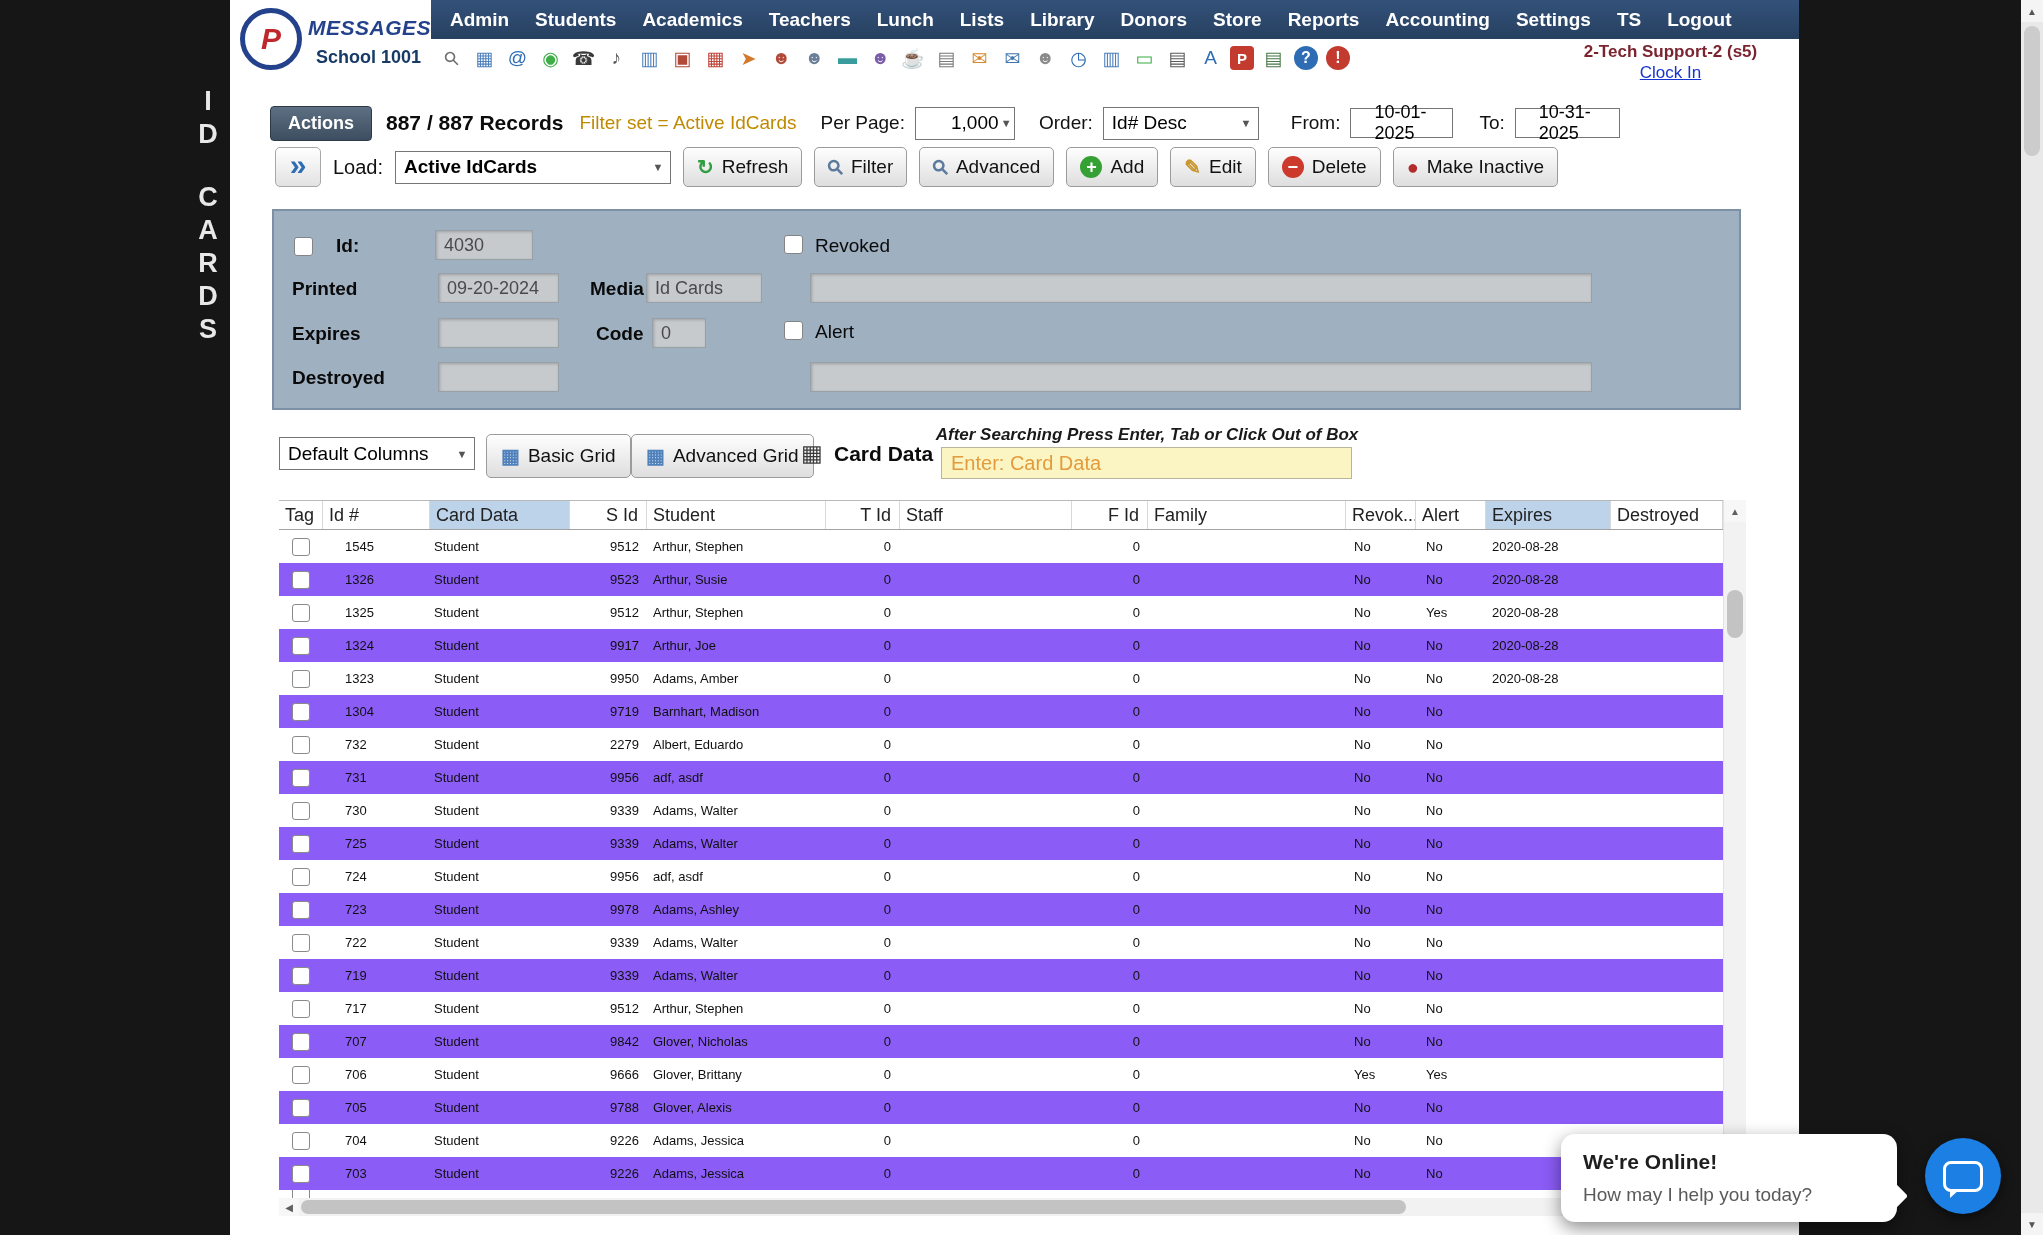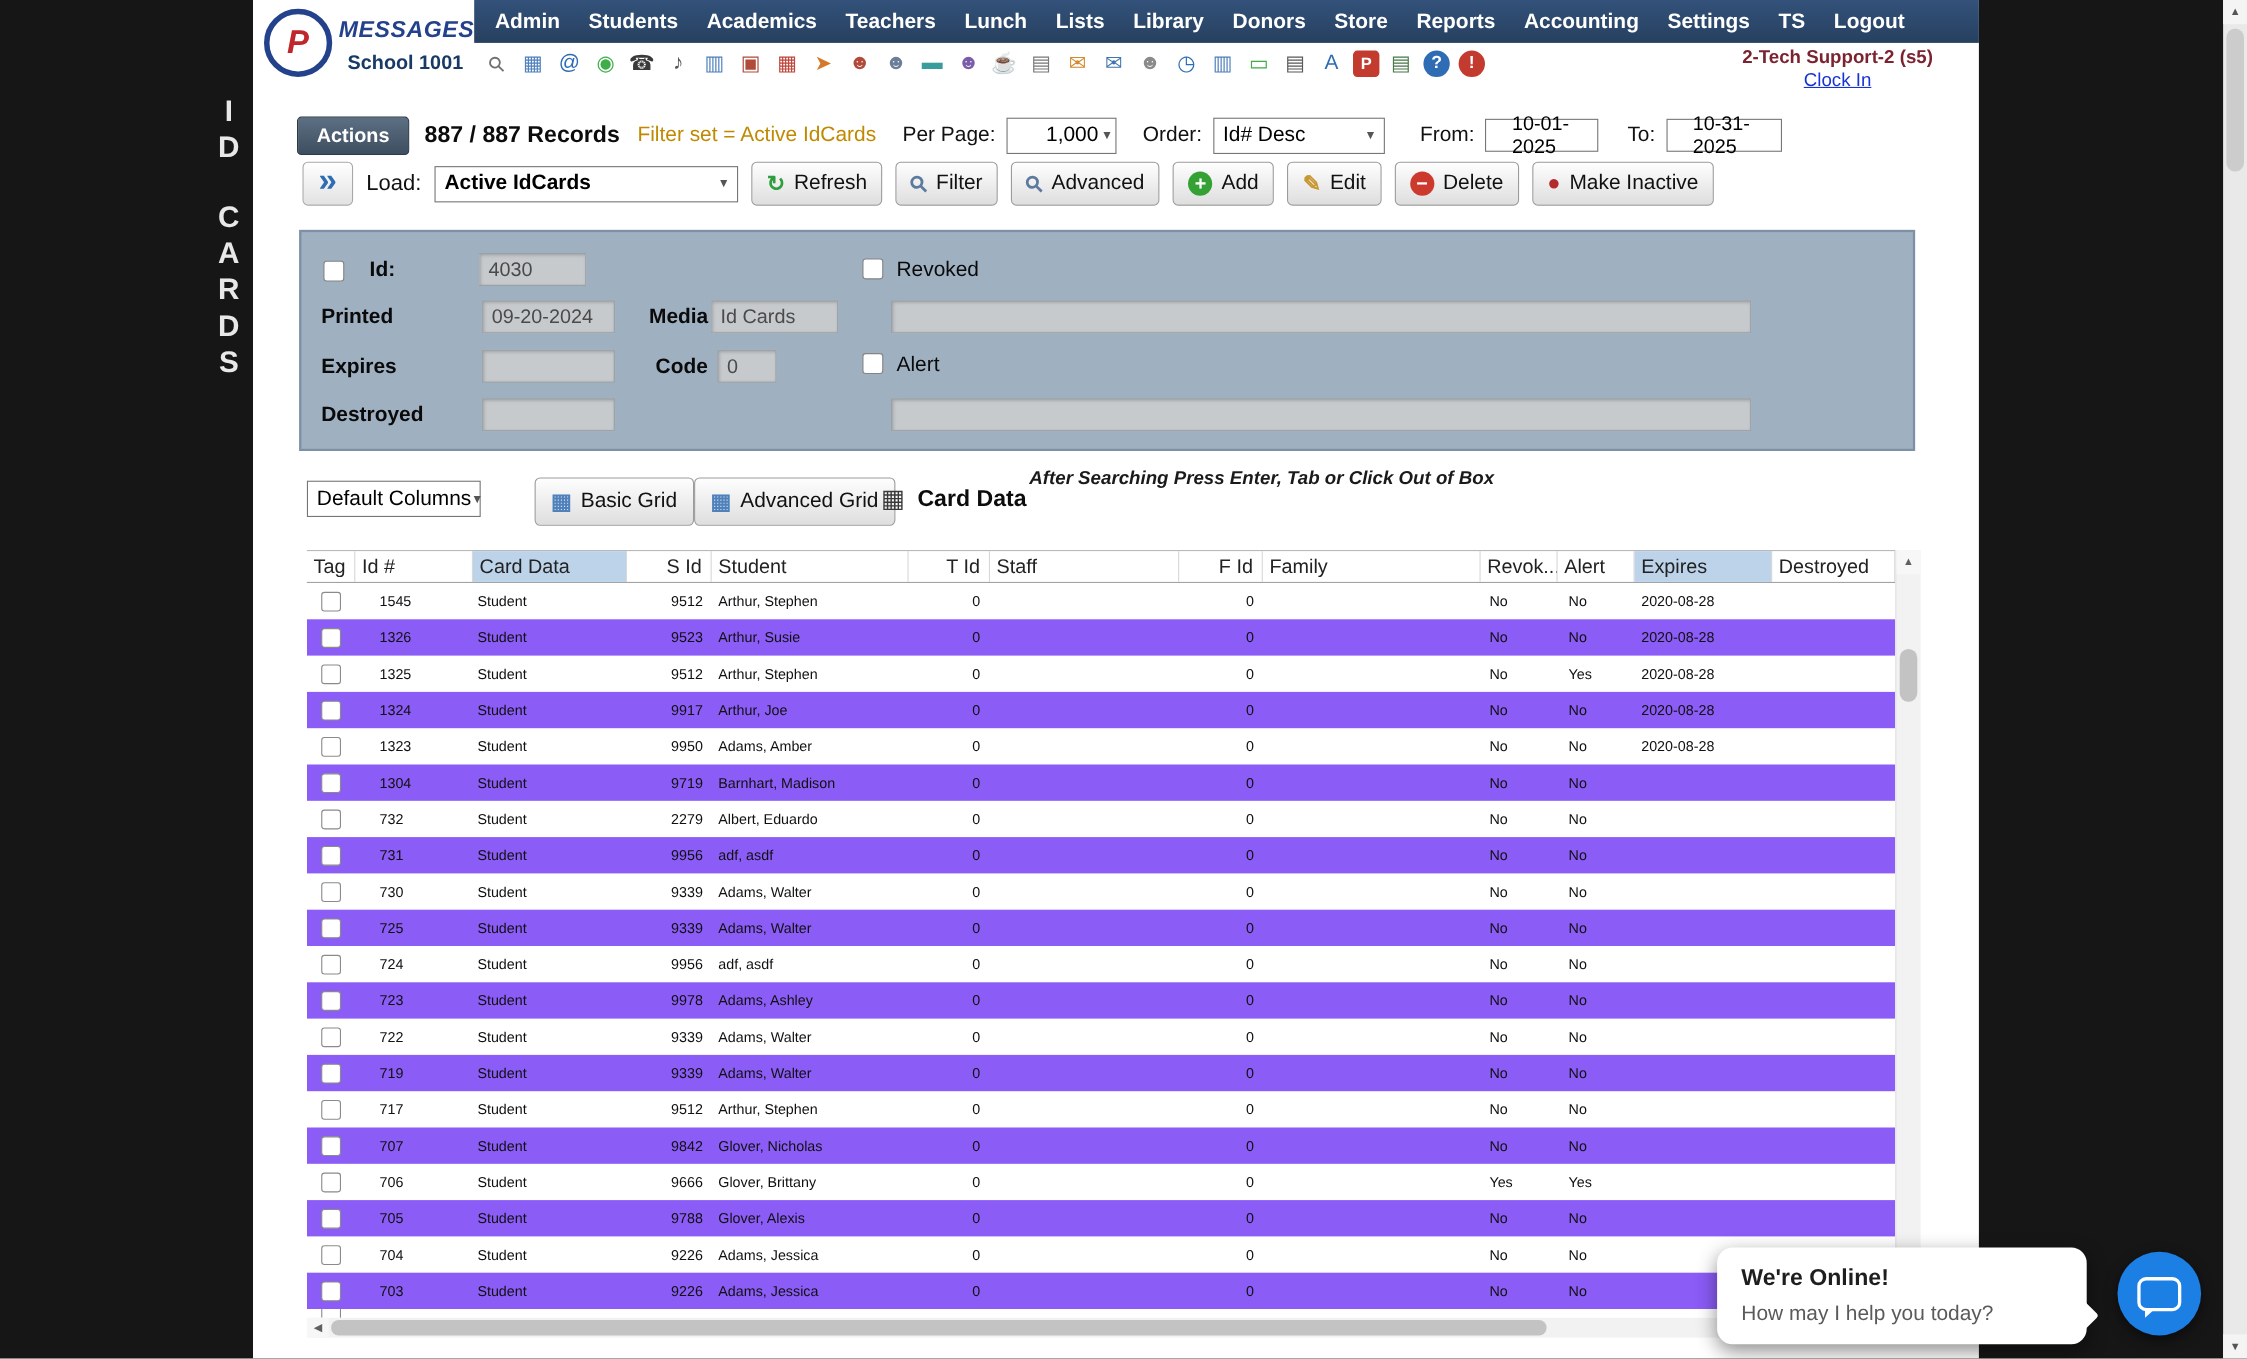--- a/index.html
+++ b/index.html
@@ -33,21 +33,21 @@
 
   
   .recbar{position:absolute;left:40px;top:104px;height:38px;display:flex;align-items:center;gap:10px;}
   .actions-btn{background:linear-gradient(#5d6f82,#3d4e60);border:1px solid #2c3a48;border-radius:4px;color:#fff;font-weight:bold;font-size:18px;padding:6px 17px;cursor:pointer;}
   .rec-count{font-weight:bold;font-size:21px;color:#0c0c0c;margin-left:4px;white-space:nowrap;}
   .filter-set{color:#c08a00;font-size:19px;margin-left:6px;white-space:nowrap;}
   .lbl{font-size:19px;color:#111;white-space:nowrap;}
   .ml14{margin-left:14px;} .ml16{margin-left:16px;} .ml22{margin-left:22px;}
   .fselect{height:33px;border:1px solid #767676;background:#fff;display:flex;align-items:center;box-sizing:border-box;padding-left:8px;font-size:19px;cursor:pointer;white-space:nowrap;}
   .fselect .arr{width:24px;height:100%;display:flex;align-items:center;justify-content:center;color:#555;font-size:11px;margin-left:auto;}
-  .w100{width:100px;padding-left:35px;} .w156{width:156px;} .w248{width:276px;font-weight:bold;} .w187{width:158px;}
+  .w100{width:100px;padding-left:35px;} .w156{width:156px;} .w248{width:276px;font-weight:bold;} .w187{width:196px;}
   .tinput{height:30px;border:1px solid #767676;background:#fff;box-sizing:border-box;display:flex;align-items:center;padding:0 23px;font-size:18px;cursor:text;}
   .w103{width:103px;} .w105{width:105px;}
 
   
   .actionbar{position:absolute;left:45px;top:146px;height:42px;display:flex;align-items:center;gap:12px;}
   .load-btn{width:46px;height:40px;border:1px solid #a8a8a8;border-radius:5px;background:linear-gradient(#ffffff,#e2e2e2);color:#2e6db4;font-size:30px;font-weight:bold;display:flex;align-items:center;justify-content:center;padding-bottom:5px;box-sizing:border-box;cursor:pointer;}
   .load-lbl{font-size:20px;color:#111;}
   .btnrow{display:flex;align-items:center;gap:12px;}
   .gbtn{height:40px;border:1px solid #9b9b9b;border-radius:5px;background:linear-gradient(#fefefe,#dedede);display:flex;align-items:center;gap:8px;padding:0 13px;font-size:19px;color:#111;cursor:pointer;white-space:nowrap;box-sizing:border-box;}
   .gbtn-ic{font-size:20px;font-weight:bold;display:flex;align-items:center;justify-content:center;}
@@ -284,20 +284,21 @@
       <span class="gbtn-ic" style="color:#4f81bd;">▦</span>
       <span>Basic Grid</span>
     </div>
     <div class="gridbar-item gbtn2" style="left:401px;top:434px;">
       <span class="gbtn-ic" style="color:#4f81bd;">▦</span>
       <span>Advanced Grid</span>
     </div>
     <div class="gridbar-item cd-icon" style="left:571px;top:440px;">▦</div>
     <div class="gridbar-item cd-lbl" style="left:604px;top:442px;">Card Data</div>
     <div class="gridbar-item hint" style="left:702px;top:425px;">After Searching Press Enter, Tab or Click Out of Box</div>
+    <div class="gridbar-item yellow-input" style="left:711px;top:447px;">Enter: Card Data</div>
 
     <div class="tablewrap">
       <div class="thead">
           <div class="th ">Tag</div>
           <div class="th ">Id #</div>
           <div class="th hl">Card Data</div>
           <div class="th ar">S Id</div>
           <div class="th ">Student</div>
           <div class="th ar">T Id</div>
           <div class="th ">Staff</div>

